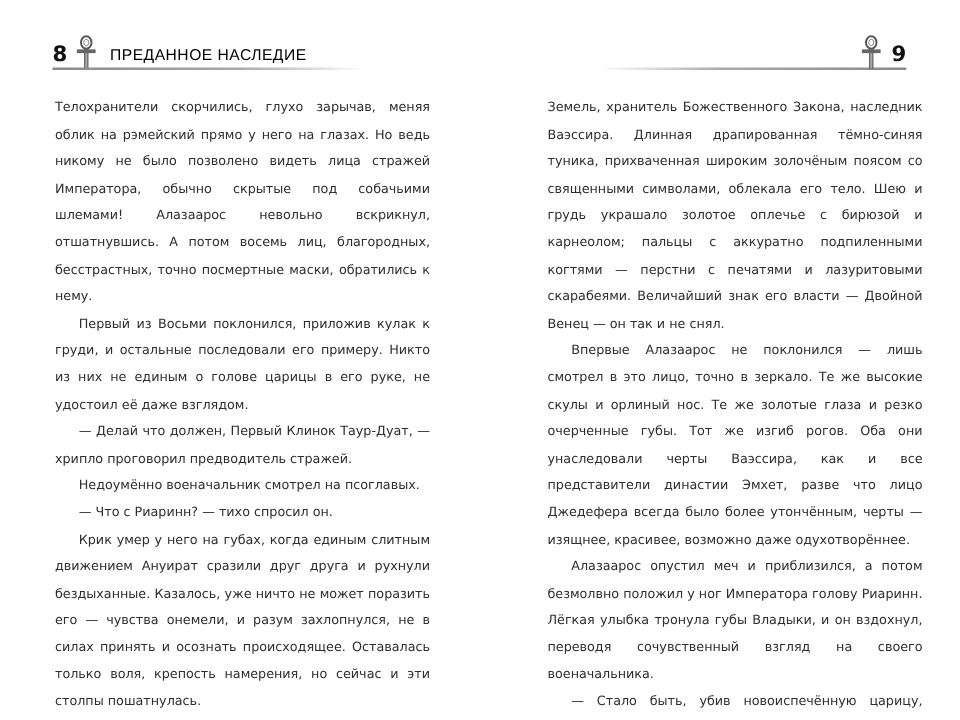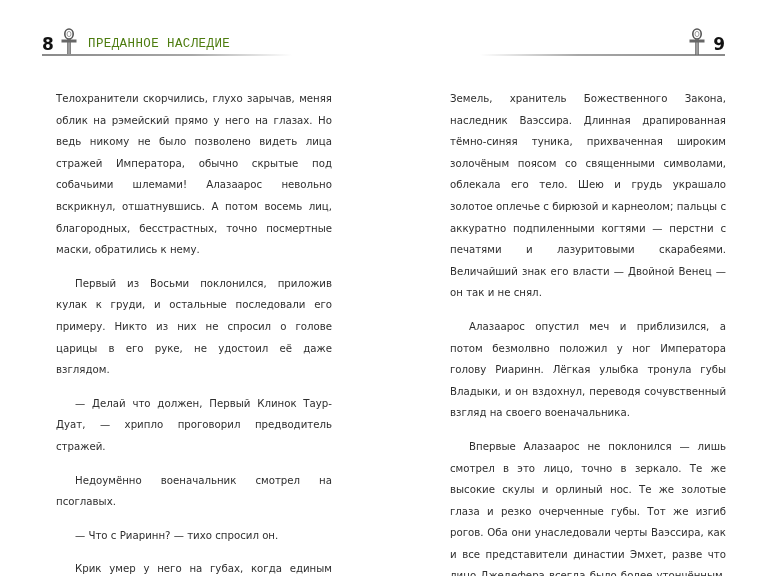--- a/index.html
+++ b/index.html
@@ -17,53 +17,53 @@
     position: absolute; top: 6px; font-family: "DejaVu Sans", sans-serif; font-weight: bold;
     font-size: 17px; color: #111;
   }
   .page.left .page-num { left: 0; }
   .page.right .page-num { right: 0; }
   .ankh { position: absolute; top: 0; width: 16px; height: 28px; }
   .page.left .ankh { left: 19px; }
   .page.right .ankh { right: 20px; }
   .running-title {
     position: absolute; left: 46px; top: 9px; font-size: 12.5px; letter-spacing: 0.4px;
-    color: #4d7c0f; font-family: Liberation Mono, monospace; white-space: nowrap;
+    color: #000000; font-family: Liberation Sans, sans-serif; white-space: nowrap;
   }
   .rule { position: absolute; top: 26px; height: 2px; }
   .page.left .rule { left: 0; width: 250px; background: linear-gradient(to right, #8a8a8a 0%, #a8a8a8 60%, rgba(200,200,200,0) 100%); }
   .page.right .rule { right: 0; width: 245px; background: linear-gradient(to left, #8a8a8a 0%, #a8a8a8 60%, rgba(200,200,200,0) 100%); }
   .text {
     position: absolute; top: 76px; width: 300px; font-size: 10.2px; line-height: 21.6px;
     text-align: justify; font-family: "DejaVu Sans", sans-serif; color: #2e2e2e;
   }
   .page.left .text { left: 44px; }
   .page.right .text { left: 438px; left: 54px; }
-  .text p { margin: 12px; text-indent: 19px; hyphens: manual; }
+  .text p { margin: 0; text-indent: 19px; hyphens: manual; }
   .text p.no-indent { text-indent: 0; }
 </style>
 </head>
 <body>
 
 <div class="page left">
   <div class="header">
     <span class="page-num">8</span>
     <svg class="ankh" viewBox="0 0 16 28">
       <ellipse cx="8" cy="6" rx="4.2" ry="5" fill="none" stroke="#555" stroke-width="1.6"></ellipse>
       <ellipse cx="8" cy="6" rx="2" ry="2.6" fill="none" stroke="#888" stroke-width="0.8"></ellipse>
       <rect x="0.5" y="11.5" width="15" height="3" fill="#666"></rect>
       <rect x="6.2" y="11" width="3.6" height="16" fill="#666"></rect>
       <rect x="7.2" y="14.5" width="1.6" height="12" fill="#aaa"></rect>
     </svg>
     <span class="running-title">ПРЕДАННОЕ НАСЛЕДИЕ</span>
     <div class="rule"></div>
   </div>
   <div class="text">
     <p class="no-indent">Телохранители скорчились, глухо зарычав, меняя облик на рэмейский прямо у него на глазах. Но ведь никому не было позволено видеть лица стражей Императора, обычно скрытые под собачьими шлемами! Алазаарос невольно вскрикнул, отшатнувшись. А потом восемь лиц, благородных, бесстрастных, точно посмертные маски, обратились к нему.</p>
-    <p>Первый из Восьми поклонился, приложив кулак к груди, и остальные последовали его примеру. Никто из них не спросил о голове царицы в его руке, не удостоил её даже взглядом.</p>
+    <p>Первый из Восьми поклонился, приложив кулак к груди, и остальные последовали его примеру. Никто из них не единым о голове царицы в его руке, не удостоил её даже взглядом.</p>
     <p>— Делай что должен, Первый Клинок Таур-Дуат, — хрипло проговорил предводитель стражей.</p>
     <p>Недоумённо военачальник смотрел на псоглавых.</p>
     <p>— Что с Риаринн? — тихо спросил он.</p>
     <p>Крик умер у него на губах, когда единым слитным движением Ануират сразили друг друга и рухнули бездыханные. Казалось, уже ничто не может поразить его — чувства онемели, и разум захлопнулся, не в силах принять и осознать происходящее. Оставалась только воля, крепость намерения, но сейчас и эти столпы пошатнулась.</p>
 
   </div>
 </div>
 
 <div class="page right">
   <div class="header">
@@ -72,18 +72,18 @@
       <ellipse cx="8" cy="6" rx="4.2" ry="5" fill="none" stroke="#555" stroke-width="1.6"></ellipse>
       <ellipse cx="8" cy="6" rx="2" ry="2.6" fill="none" stroke="#888" stroke-width="0.8"></ellipse>
       <rect x="0.5" y="11.5" width="15" height="3" fill="#666"></rect>
       <rect x="6.2" y="11" width="3.6" height="16" fill="#666"></rect>
       <rect x="7.2" y="14.5" width="1.6" height="12" fill="#aaa"></rect>
     </svg>
     <span class="page-num">9</span>
   </div>
   <div class="text">
     <p class="no-indent">Земель, хранитель Божественного Закона, наследник Ваэссира. Длинная драпированная тёмно-синяя туника, прихваченная широким золочёным поясом со священными символами, облекала его тело. Шею и грудь украшало золотое оплечье с бирюзой и карнеолом; пальцы с аккуратно подпиленными когтями — перстни с печатями и лазуритовыми скарабеями. Величайший знак его власти — Двойной Венец — он так и не снял.</p>
+    <p>Впервые Алазаарос не поклонился — лишь смотрел в это лицо, точно в зеркало. Те же высокие скулы и орлиный нос. Те же золотые глаза и резко очерченные губы. Тот же изгиб рогов. Оба они унаследовали черты Ваэссира, как и все представители династии Эмхет, разве что лицо Джедефера всегда было более утончённым, черты — изящнее, красивее, возможно даже одухотворённее.</p>
     <p>Алазаарос опустил меч и приблизился, а потом безмолвно положил у ног Императора голову Риаринн. Лёгкая улыбка тронула губы Владыки, и он вздохнул, переводя сочувственный взгляд на своего военачальника.</p>
-    <p>Впервые Алазаарос не поклонился — лишь смотрел в это лицо, точно в зеркало. Те же высокие скулы и орлиный нос. Те же золотые глаза и резко очерченные губы. Тот же изгиб рогов. Оба они унаследовали черты Ваэссира, как и все представители династии Эмхет, разве что лицо Джедефера всегда было более утончённым, черты — изящнее, красивее, возможно даже одухотворённее.</p>
     <p>— Стало быть, убив новоиспечённую царицу, Первый Клинок Таур-Дуат пришёл на суд Владыки. Долг всегда был для тебя превыше прочего, мой верный военачальник.</p>
 
   </div>
 </div>
 
 </body></html>

